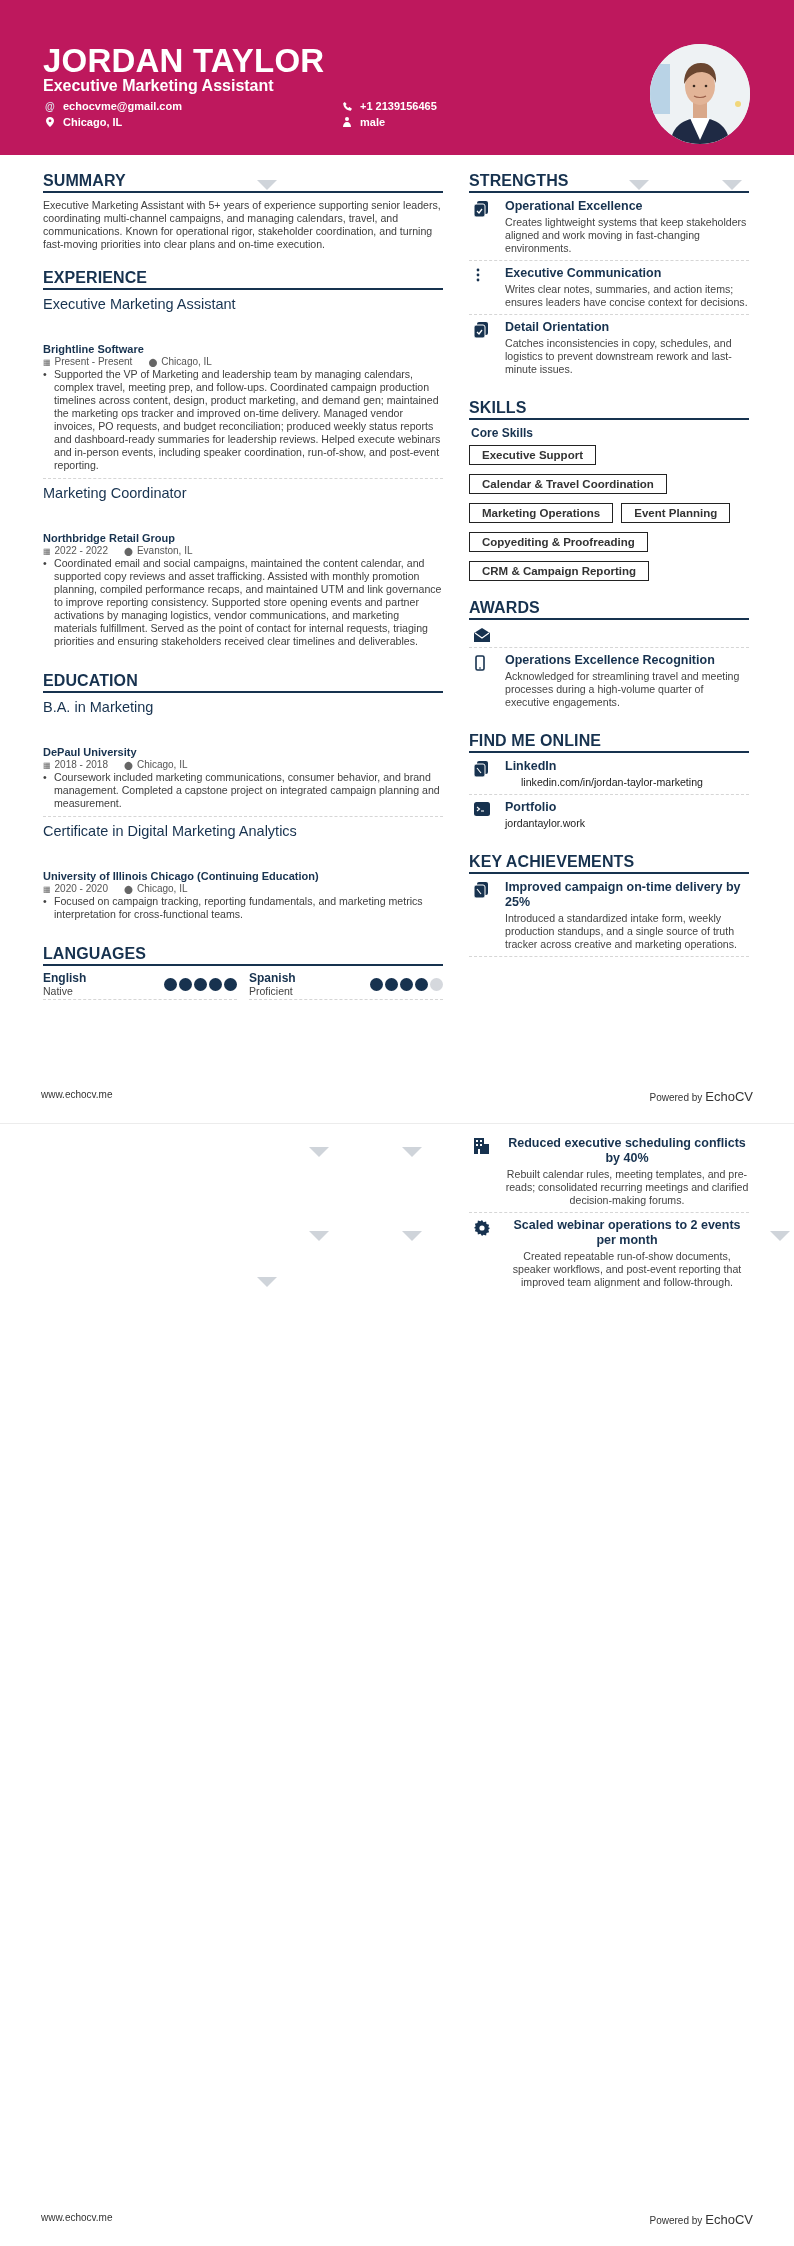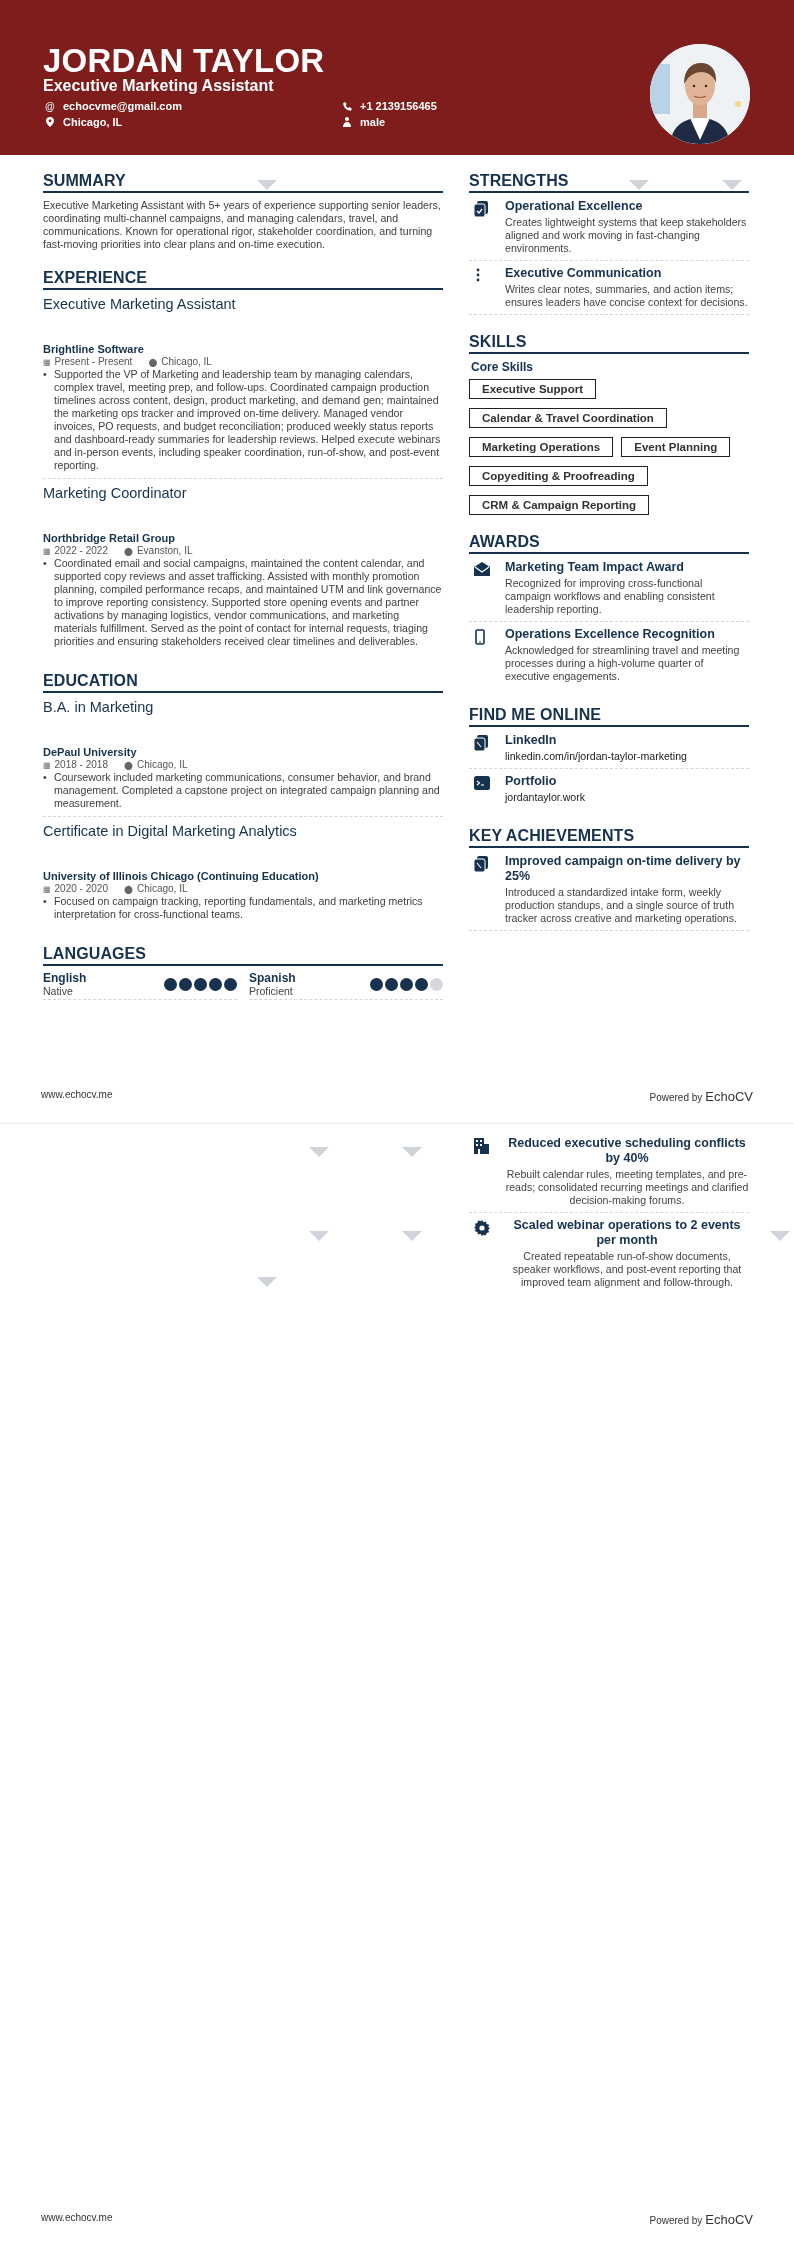--- a/index.html
+++ b/index.html
@@ -1,20 +1,20 @@
 <!DOCTYPE html>
 <html><head>
 <meta charset="utf-8">
 <style>
   * { box-sizing: border-box; margin: 0; padding: 0; }
   html, body { width: 794px; background: #f1f1f2; }
   body { font-family: "Liberation Sans", sans-serif; color: #333; }
   .page { position: relative; width: 794px; height: 1123px; background: #fff; overflow: hidden; }
   .page + .page { border-top: 1px solid #ececec; }
-  .header { background: #7f1d1d; height: 155px; position: relative; color: #fff; }
+  .header { background: #be185d; height: 155px; position: relative; color: #fff; }
   .name { position: absolute; left: 43px; top: 42px; font-size: 33px; font-weight: bold; letter-spacing: 0.2px; }
   .title { position: absolute; left: 43px; top: 77px; font-size: 16px; font-weight: bold; }
   .contact { position: absolute; font-size: 11px; font-weight: bold; display: flex; align-items: center; gap: 8px; }
   .contact .ic { width: 10px; display: inline-flex; justify-content: center; font-size: 10px; color: #dfe6ee; }
   .photo { position: absolute; left: 650px; top: 44px; width: 100px; height: 100px; border-radius: 50%; overflow: hidden; background: #e8eef3; }
 
   .col-left { position: absolute; left: 43px; top: 172px; width: 400px; }
   .col-right { position: absolute; left: 469px; top: 172px; width: 280px; }
   .sec-title { font-size: 16px; font-weight: bold; color: #17324f; border-bottom: 2.5px solid #17324f; padding-bottom: 1px; margin-bottom: 6px; letter-spacing: 0.1px; }
   .body-text { font-size: 10.6px; line-height: 13px; color: #404040; }
@@ -225,20 +225,33 @@
               <circle cx="2" cy="2" r="1.4" fill="#17324f"></circle>
               <circle cx="2" cy="7" r="1.4" fill="#17324f"></circle>
               <circle cx="2" cy="12" r="1.4" fill="#17324f"></circle>
             </svg>
         </div>
         <div>
           <div class="ititle">Executive Communication</div>
           <div class="idesc">Writes clear notes, summaries, and action items; ensures leaders have concise context for decisions.</div>
         </div>
       </div>
+      <div class="item last">
+        <div class="iconbox">
+          <svg width="14" height="16" viewBox="0 0 14 16">
+              <rect x="3" y="0" width="11" height="13" rx="2" fill="#17324f"></rect>
+              <rect x="0" y="3" width="11" height="13" rx="2" fill="#17324f" stroke="#fff" stroke-width="1"></rect>
+              <path d="M3 10l2 2 3-4" stroke="#fff" stroke-width="1.3" fill="none"></path>
+            </svg>
+        </div>
+        <div>
+          <div class="ititle">Detail Orientation</div>
+          <div class="idesc">Catches inconsistencies in copy, schedules, and logistics to prevent downstream rework and last-minute issues.</div>
+        </div>
+      </div>
     </div>
 
     <div class="section">
       <div class="sec-title">SKILLS</div>
       <div class="skills-sub">Core Skills</div>
       <div class="tags">
         <span class="tag">Executive Support</span>
         <span class="tag" style="margin-right:60px;">Calendar &amp; Travel Coordination</span>
         <span class="tag">Marketing Operations</span>
         <span class="tag">Event Planning</span>
@@ -249,24 +262,20 @@
 
     <div class="section">
       <div class="sec-title">AWARDS</div>
       <div class="item">
         <div class="iconbox">
           <svg width="16" height="14" viewBox="0 0 16 14">
               <path d="M0 5L8 0l8 5v9H0z" fill="#17324f"></path>
               <path d="M1 5l7 5 7-5" stroke="#fff" stroke-width="1.2" fill="none"></path>
             </svg>
         </div>
-        <div>
-          <div class="ititle">Marketing Team Impact Award</div>
-          <div class="idesc">Recognized for improving cross-functional campaign workflows and enabling consistent leadership reporting.</div>
-        </div>
       </div>
       <div class="item last">
         <div class="iconbox" style="padding-left:6px;">
           <svg width="10" height="16" viewBox="0 0 10 16">
               <rect x="1" y="1" width="8" height="14" rx="1.5" fill="none" stroke="#17324f" stroke-width="1.6"></rect>
               <line x1="4" y1="13" x2="6" y2="13" stroke="#17324f" stroke-width="1"></line>
             </svg>
         </div>
         <div>
           <div class="ititle">Operations Excellence Recognition</div>
@@ -280,21 +289,21 @@
       <div class="item">
         <div class="iconbox">
           <svg width="14" height="16" viewBox="0 0 14 16">
               <rect x="3" y="0" width="11" height="13" rx="2" fill="#17324f"></rect>
               <rect x="0" y="3" width="11" height="13" rx="2" fill="#17324f" stroke="#fff" stroke-width="1"></rect>
               <path d="M3 7l4 5" stroke="#fff" stroke-width="1.1"></path>
             </svg>
         </div>
         <div>
           <div class="ititle">LinkedIn</div>
-          <div class="idesc" style="color:#222;">linkedin.com/in/jordan-taylor-marketing</div>
+          <div class="idesc" style="color:#222;margin-left:16px;">linkedin.com/in/jordan-taylor-marketing</div>
         </div>
       </div>
       <div class="item last">
         <div class="iconbox">
           <svg width="16" height="14" viewBox="0 0 16 14">
               <rect x="0" y="0" width="16" height="14" rx="2.5" fill="#17324f"></rect>
               <path d="M3 5l2.5 2L3 9" stroke="#fff" stroke-width="1.1" fill="none"></path>
               <line x1="7" y1="9" x2="10" y2="9" stroke="#fff" stroke-width="1.1"></line>
             </svg>
         </div>

